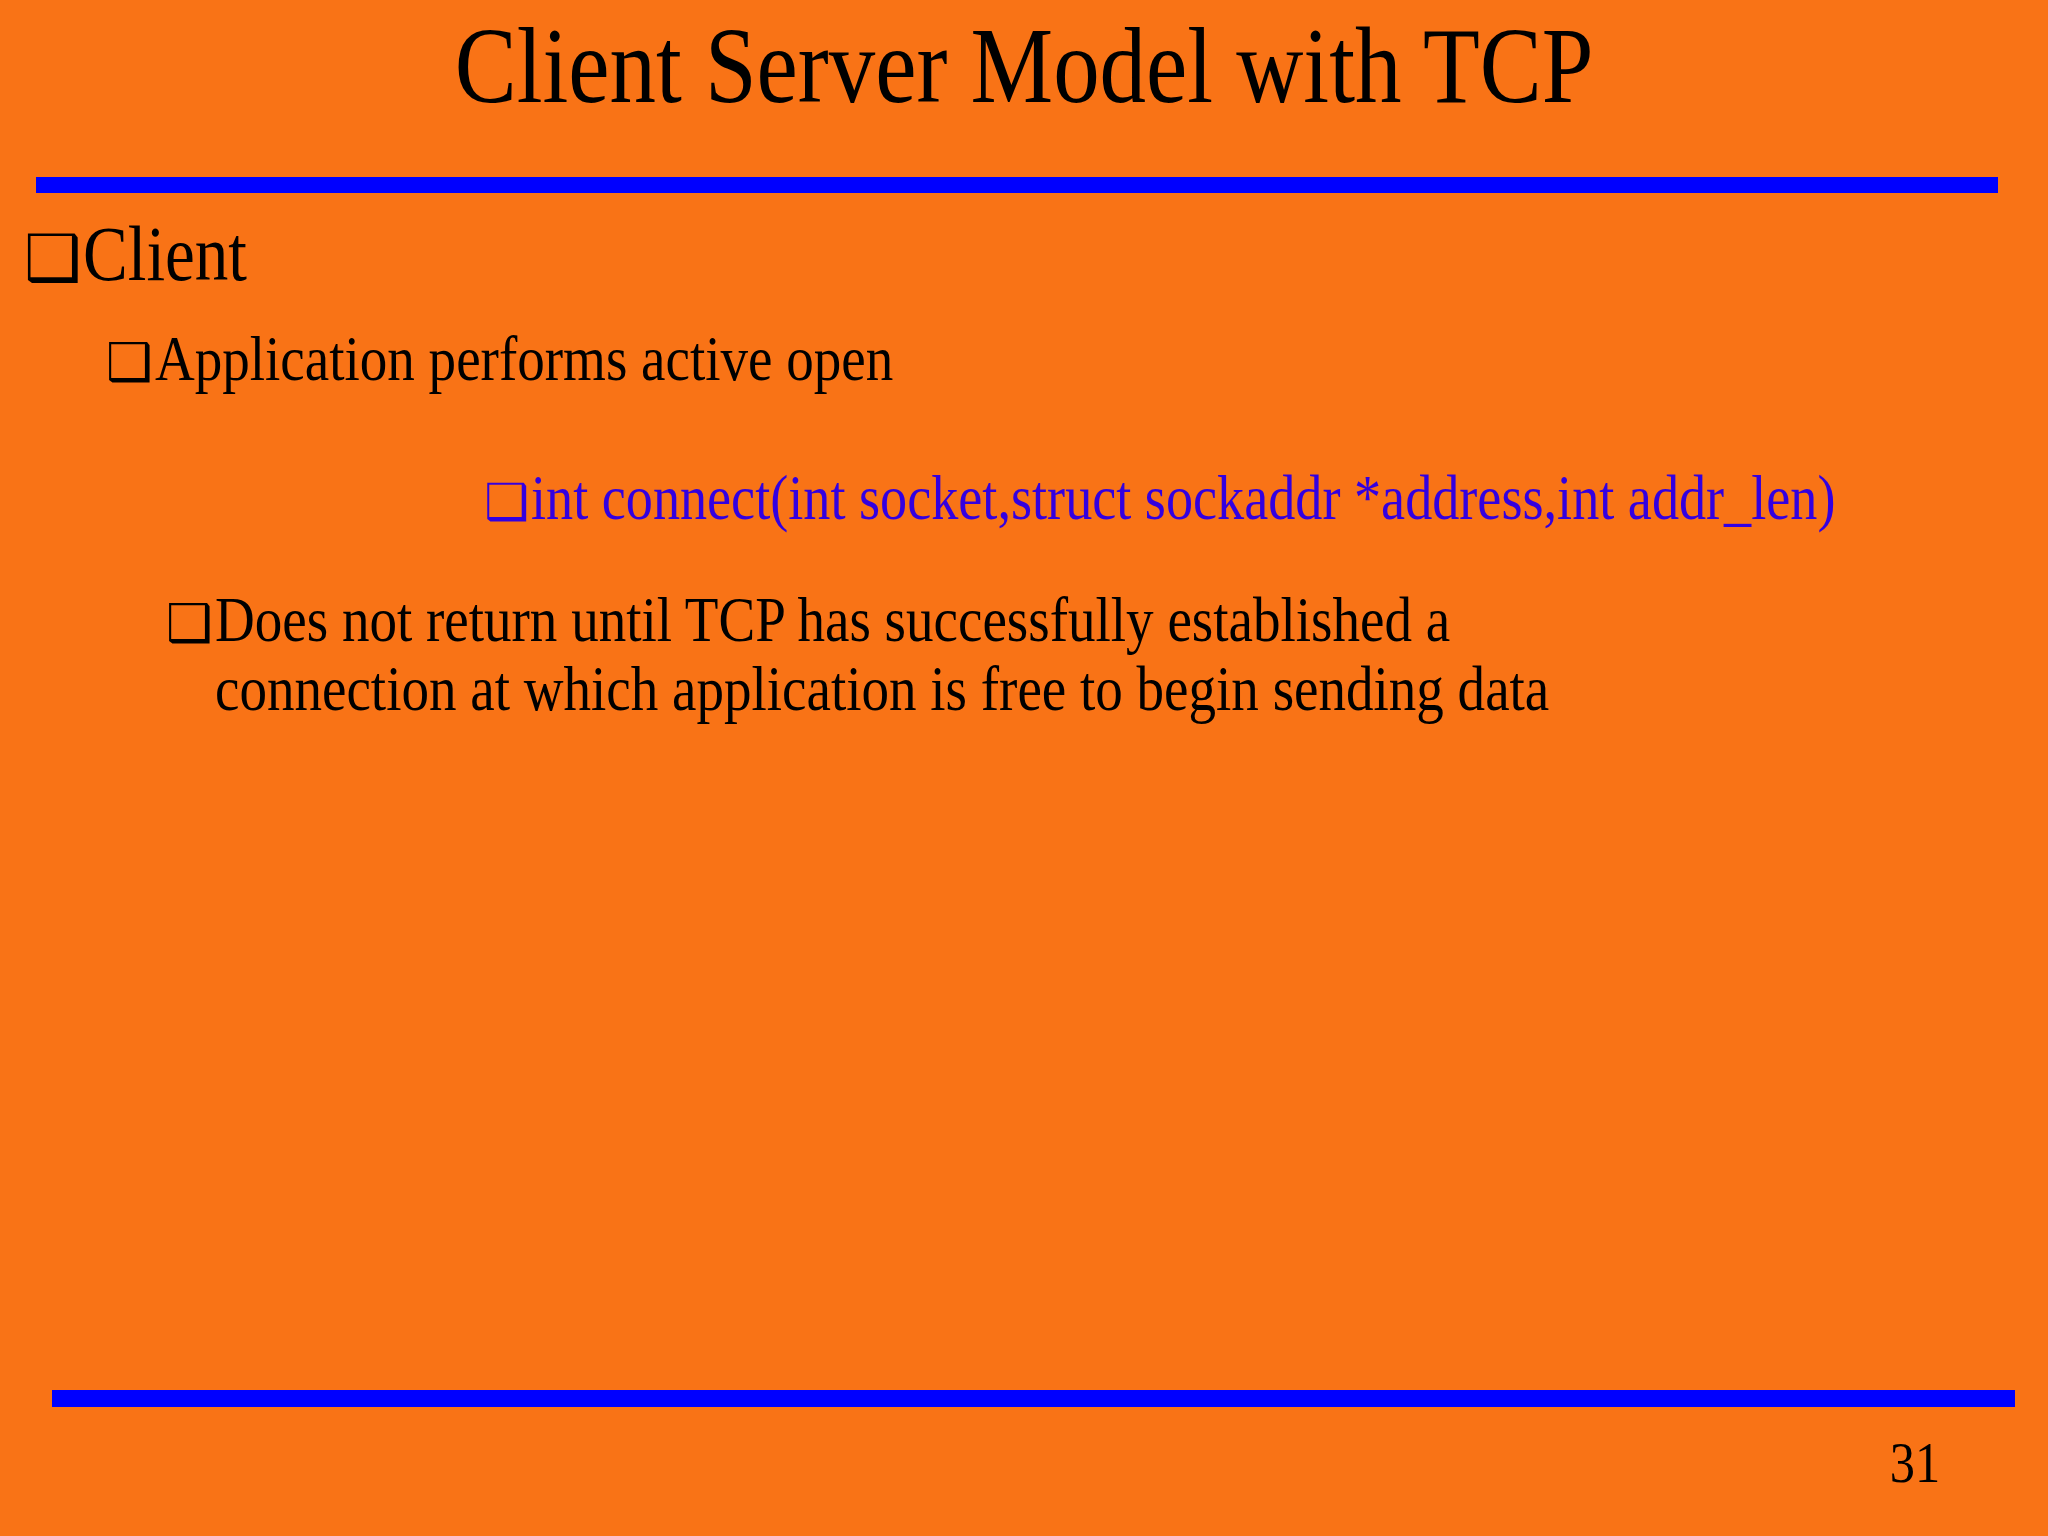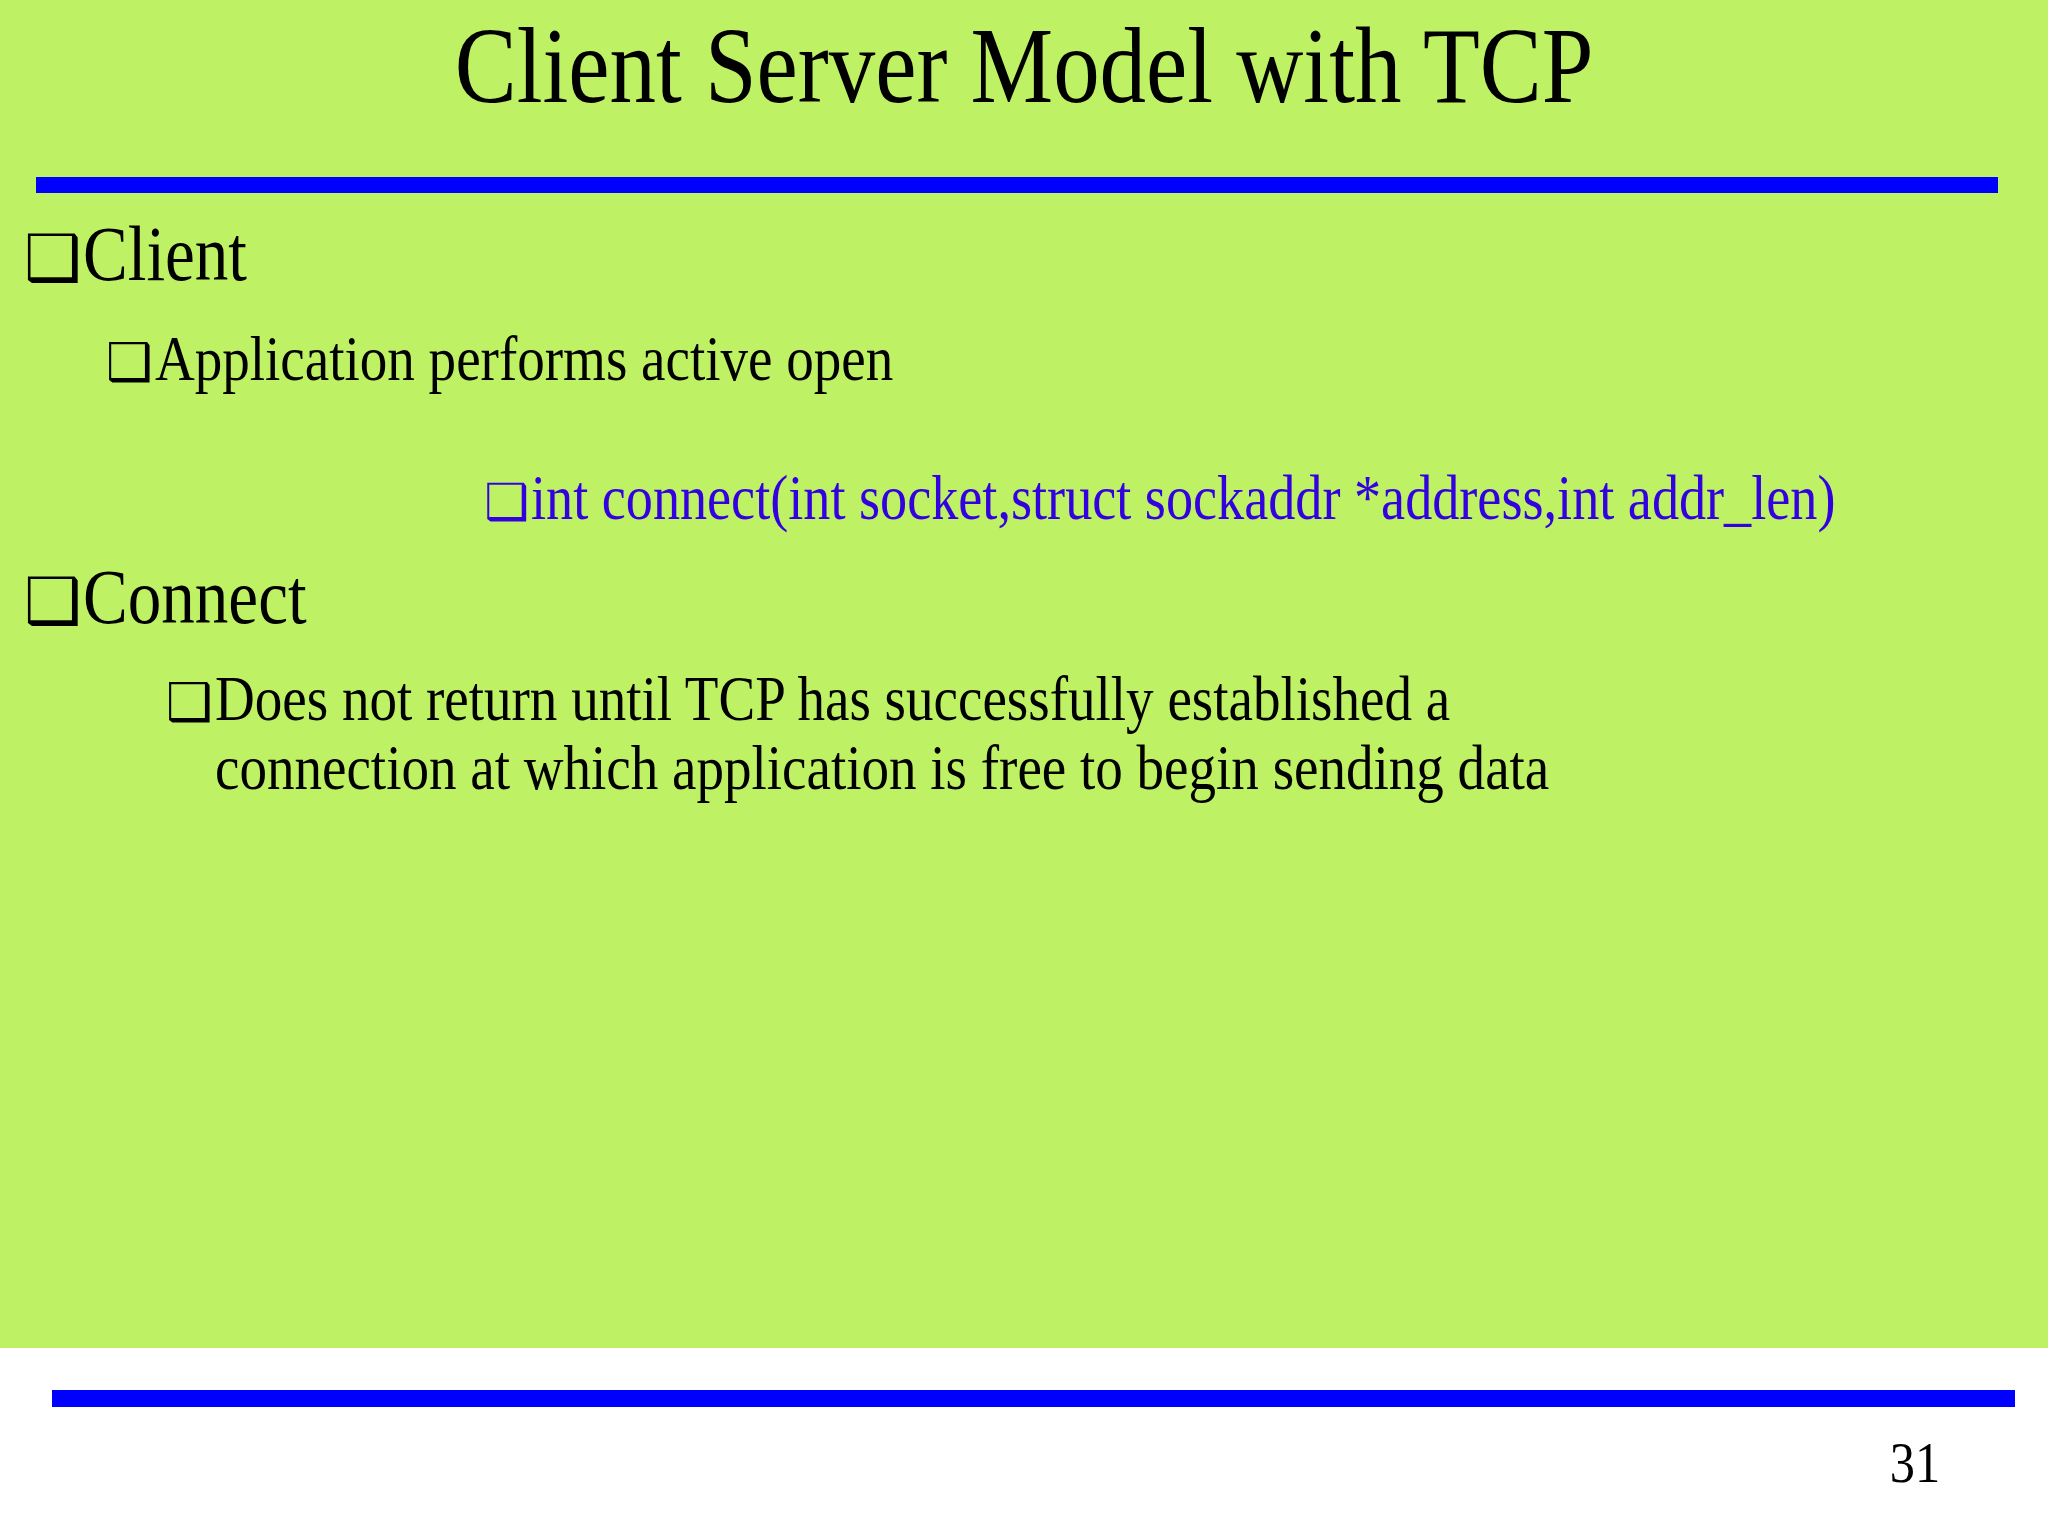--- a/index.html
+++ b/index.html
@@ -13,22 +13,22 @@
     overflow: hidden;
     font-family: "Liberation Serif", "DejaVu Serif", serif;
     color: #000000;
     position: relative;
   }
 
   .slide {
     position: absolute;
     inset: 0;
     width: 2048px;
-    height: 1348px;
-    background: #bef264;
+    height: 1536px;
+    background: #f97316;
   }
 
   
   .title {
     position: absolute;
     left: 0;
     top: 6px;
     width: 2048px;
     text-align: center;
     font-size: 108px;
@@ -179,21 +179,20 @@
 
     <div class="sp-c"></div>
 
 
     <div class="sp-d"></div>
 
     <div class="row code"><span class="bullet" style="color: rgb(51, 0, 224);">❑</span><span class="btxt" style="color: rgb(51, 0, 224);">int connect(int socket,struct sockaddr *address,int addr_len)</span></div>
 
     <div class="sp-e"></div>
 
-    <div class="row lvl1"><span class="bullet" style="color: rgb(0, 0, 0);">❑</span><span class="btxt" style="color: rgb(0, 0, 0);">Connect</span></div>
 
     <div class="sp-f"></div>
 
     <div class="row lvl2 wrap hang"><span class="bullet" style="color: rgb(0, 0, 0);">❑</span><span class="para" style="color: rgb(0, 0, 0);">Does not return until TCP has successfully established a connection at which application is free to begin sending data</span></div>
 
     <div class="sp-g"></div>
 
 
   </div>
 

